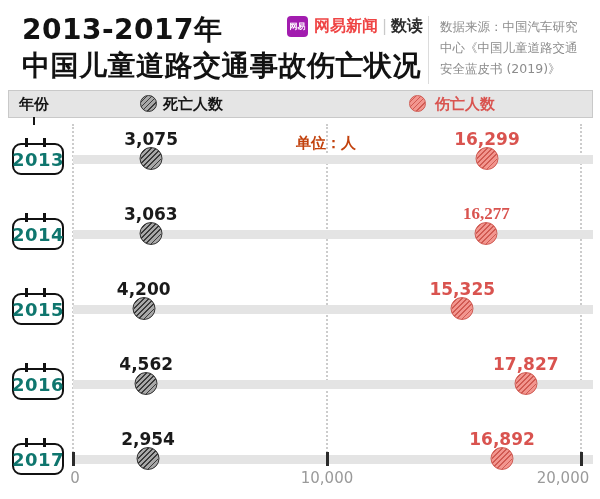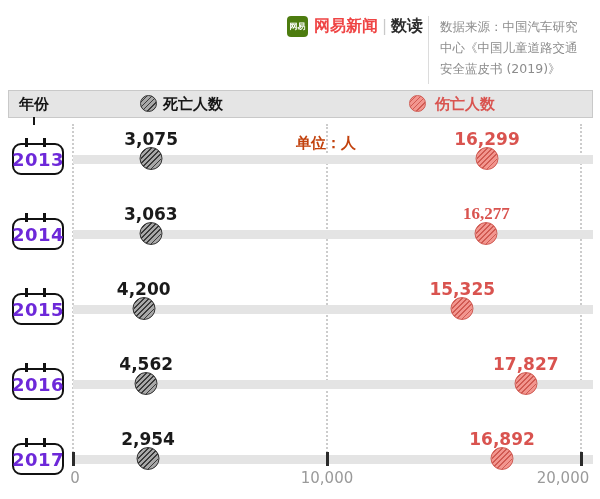--- a/index.html
+++ b/index.html
@@ -4,21 +4,21 @@
 <style>
   html,body{margin:0;padding:0;background:#fff;}
   #stage{
     position:relative;width:600px;height:499px;background:#ffffff;
     font-family:"DejaVu Sans","Liberation Sans",sans-serif;
     overflow:hidden;color:#141414;
   }
   
   .title{position:absolute;left:22px;top:12px;font-size:28px;line-height:36px;font-weight:800;color:#121212;letter-spacing:0.5px;}
   .logo-row{position:absolute;left:287px;top:15px;display:flex;align-items:center;height:22px;}
-  .logo-badge{width:21px;height:21px;background:#4d7c0f;border-radius:4px;color:#fff;font-size:8px;font-weight:700;display:flex;align-items:center;justify-content:center;margin-right:6px;}
+  .logo-badge{width:21px;height:21px;background:#a21caf;border-radius:4px;color:#fff;font-size:8px;font-weight:700;display:flex;align-items:center;justify-content:center;margin-right:6px;}
   .logo-name{font-size:16px;font-weight:700;color:#ef4444;}
   .logo-div{font-size:15px;color:#c9c9c9;margin:0 4px;font-weight:400;}
   .logo-suffix{font-size:16px;font-weight:700;color:#2b2b2b;}
   .header-divider{position:absolute;left:428px;top:16px;width:0;height:68px;border-left:1px solid #dcdcdc;}
   .source{position:absolute;left:440px;top:16px;width:152px;font-size:12.5px;line-height:21px;color:#8c8c8c;white-space:pre-line;}
   
   .legend-box{position:absolute;left:8px;top:90px;width:583px;height:26px;border:1px solid #c9c9c9;background:#e5e5e5;}
   .legend-year{position:absolute;left:10px;top:4px;font-size:15px;font-weight:700;color:#161616;}
   .legend-item-label{position:absolute;top:4px;font-size:15px;font-weight:700;}
   .lbl-death{left:154px;color:#161616;}
@@ -28,21 +28,21 @@
   .legend-dot.cas{left:400px;}
   .legend-tick{position:absolute;left:33px;top:117px;width:2px;height:8px;background:#161616;}
   .unit{position:absolute;left:296px;top:134px;font-size:15px;font-weight:700;color:#c2410c;}
   
   #chart{position:absolute;left:0;top:0;width:600px;height:499px;}
   .gridline{position:absolute;top:124px;height:340px;width:0;border-left:2px dotted #cccccc;z-index:0;}
   .gl-0{left:72px}.gl-1{left:326px}.gl-2{left:580px}
   .row{position:absolute;left:0;width:600px;height:0;}
   .track{position:absolute;left:73px;width:520px;top:-4px;height:9px;background:#e4e4e4;z-index:1;}
   .year-badge{position:absolute;left:12px;top:-16px;width:52px;height:32px;border:2.5px solid #111;border-radius:9px;box-sizing:border-box;background:#fff;z-index:2;display:flex;align-items:center;justify-content:center;}
-  .year-text{font-size:18px;font-weight:700;color:#6d28d9;letter-spacing:0.5px;}
+  .year-text{font-size:18px;font-weight:700;color:#0f766e;letter-spacing:0.5px;}
   .pin{position:absolute;top:-7px;width:3px;height:9px;background:#111;}
   .pin-l{left:11px}.pin-r{left:29px}
   .dot{position:absolute;top:-12px;width:23px;height:23px;border-radius:50%;box-sizing:border-box;transform:translateX(-50%);z-index:2;}
   .dot-death,.legend-dot.death{
     border:1.5px solid #2f2f2f;
     background:repeating-linear-gradient(135deg,#3a3a3a 0 1.2px,#a8a8a8 1.2px 3.6px);
   }
   .dot-casualty,.legend-dot.cas{
     border:1.5px solid #d05a52;
     background:repeating-linear-gradient(135deg,#d05a52 0 1.2px,#f2968f 1.2px 3.6px);
@@ -54,20 +54,24 @@
   .axis-tick{position:absolute;top:452px;width:2.5px;height:14px;background:#2b2b2b;z-index:3;}
   .at-0{left:72px}.at-1{left:326px}.at-2{left:580px}
   .axis-label{position:absolute;top:469px;transform:translateX(-50%);font-size:15px;color:#9a9a9a;z-index:3;}
   .al-0{left:75px}.al-1{left:327px}.al-2{left:563px}
 </style>
 </head>
 <body>
 
 <div id="stage">
 
+  <div class="title">
+    <div>2013-2017年</div>
+    <div>中国儿童道路交通事故伤亡状况</div>
+  </div>
 
   <div class="logo-row">
     <div class="logo-badge">网易</div>
     <span class="logo-name">网易新闻</span>
     <span class="logo-div">|</span>
     <span class="logo-suffix">数读</span>
   </div>
 
   <div class="header-divider"></div>
   <div class="source">数据来源：中国汽车研究

